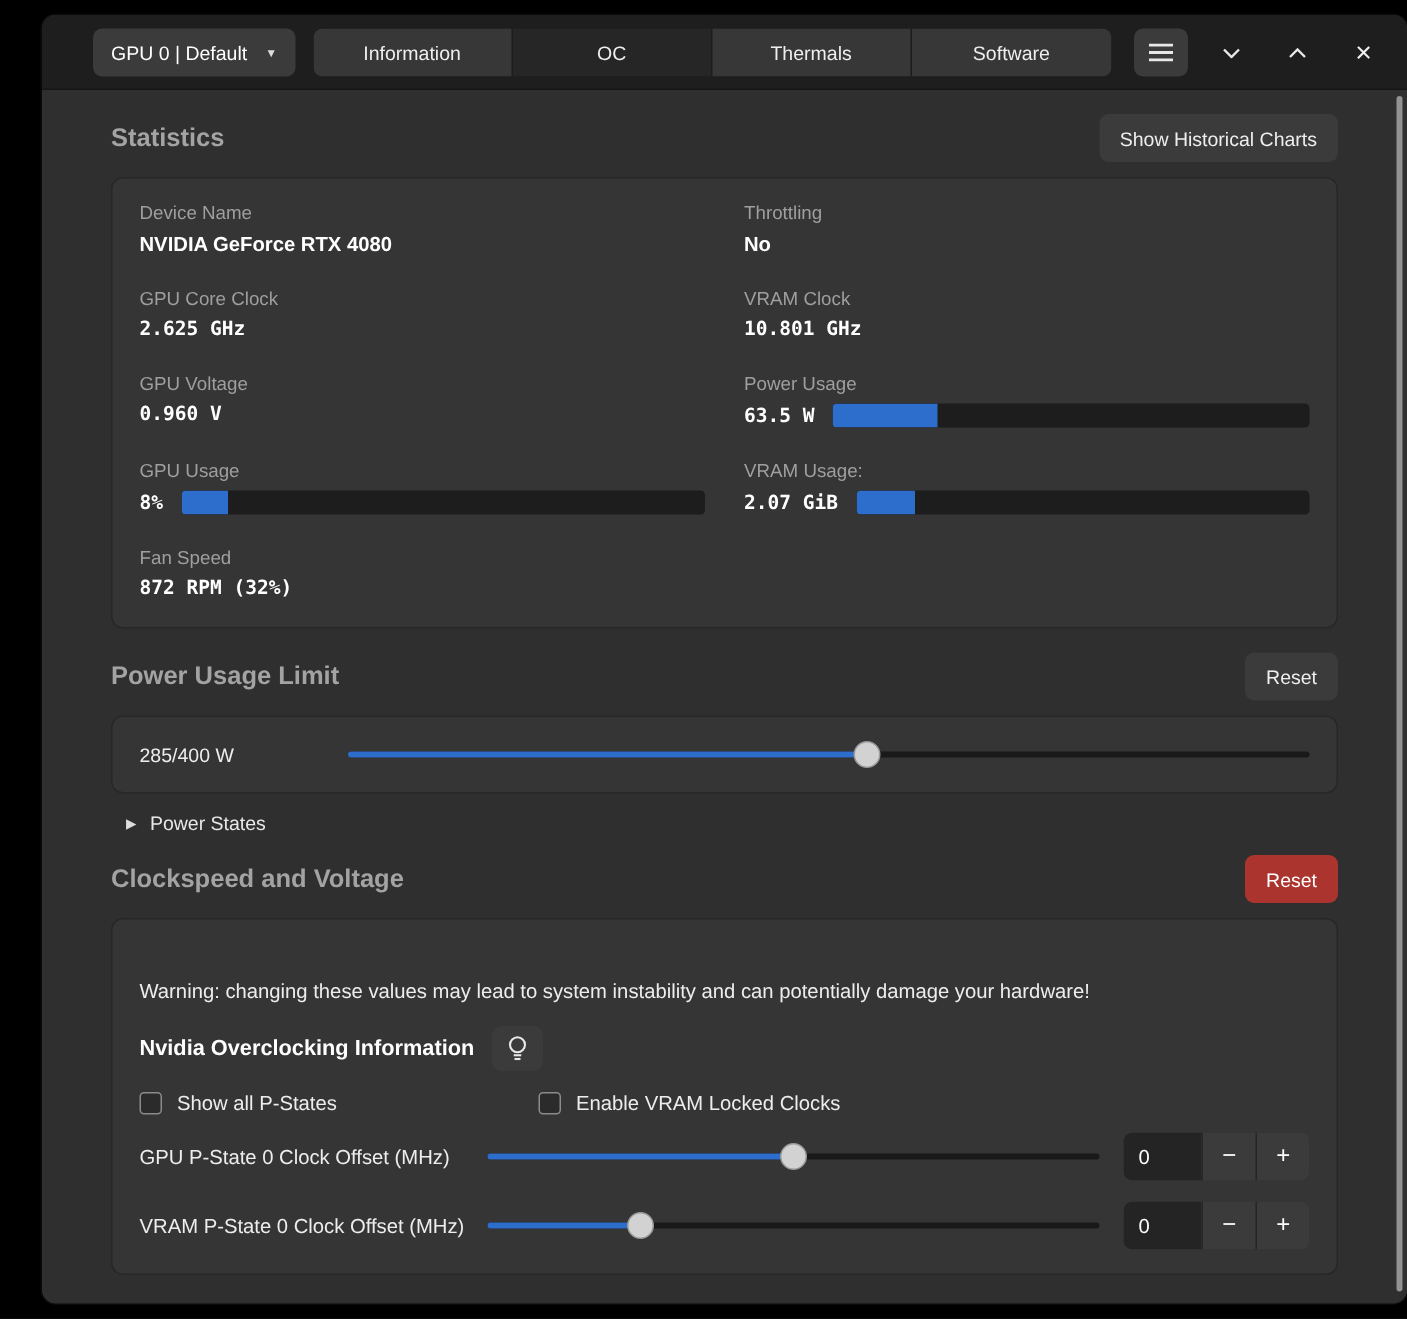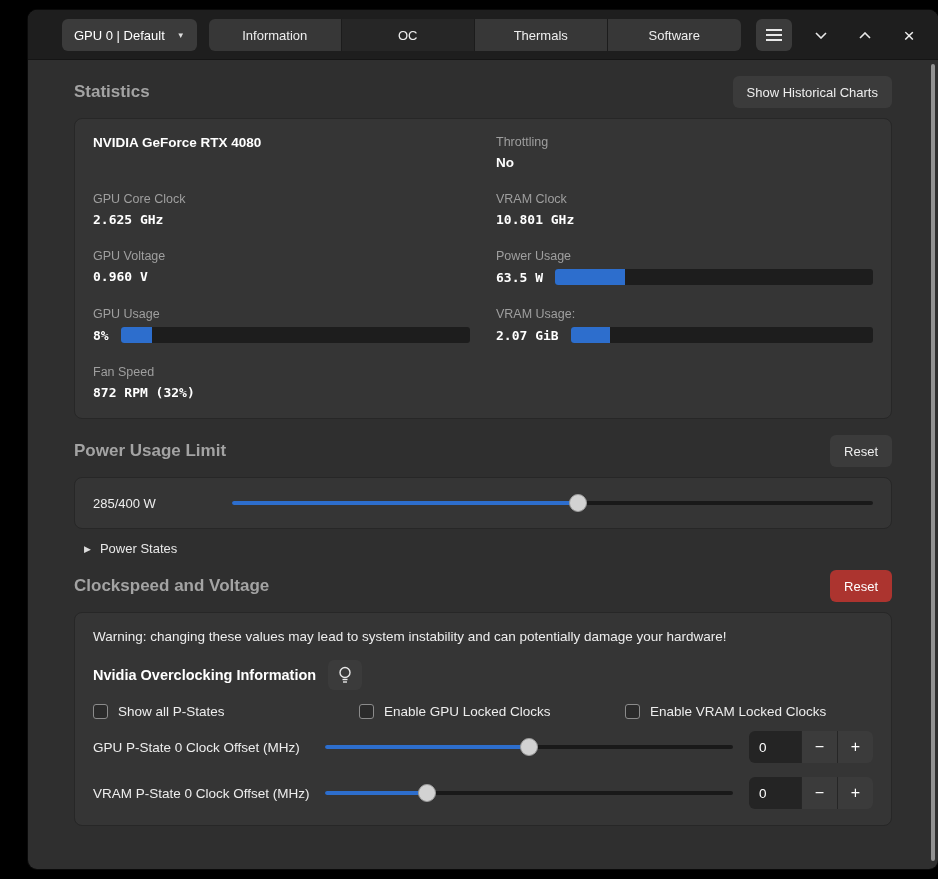--- a/index.html
+++ b/index.html
@@ -63,21 +63,21 @@
   .slider .thumb { position:absolute; top:15px; width:18px; height:18px; border-radius:50%;
                    background:#d2d2d2; border:1px solid #9a9a9a;
                    transform:translate(-50%,-50%); cursor:pointer; }
 
   .expander { display:flex; align-items:center; gap:9px; margin:12px 0 12px 10px;
               color:#e8e8e8; font-size:13px; cursor:pointer; }
   .expander .tri { font-size:9px; color:#ddd; }
 
   
   .clocks-card { padding:16px 18px 14px; }
-  .warning { color:#ededed; font-size:13.5px; }
+  .warning { color:#ededed; font-size:13.5px;margin-top:24px; }
   .info-row { display:flex; align-items:center; gap:12px; margin-top:16px; }
   .info-row h3 { font-size:14.5px; font-weight:bold; color:#fff; }
   .bulb-btn { width:34px; height:30px; background:#3b3b3b; border:none; border-radius:6px;
               display:flex; align-items:center; justify-content:center; cursor:pointer; }
   .check-row { display:grid; grid-template-columns:266px 266px 1fr; margin-top:14px; }
   .check { display:flex; align-items:center; gap:10px; font-size:13.5px; color:#ededed;
            cursor:pointer; }
   .checkbox { width:15px; height:15px; border:1px solid #8b8b8b; border-radius:3px;
               background:#2b2b2b; flex:none; }
   .slider-row { display:flex; align-items:center; margin-top:10px; height:36px; }
@@ -134,20 +134,21 @@
 
   <div class="content">
 
     <div class="section-header">
       <h2>Statistics</h2>
       <button class="btn">Show Historical Charts</button>
     </div>
 
     <div class="card stats-card">
       <div class="stat">
+        <div class="label">Device Name</div>
         <div class="value">NVIDIA GeForce RTX 4080</div>
       </div>
       <div class="stat">
         <div class="label">Throttling</div>
         <div class="value">No</div>
       </div>
       <div class="stat">
         <div class="label">GPU Core Clock</div>
         <div class="value mono">2.625 GHz</div>
       </div>
@@ -230,24 +231,20 @@
         </button>
       </div>
 
       <div class="check-row">
         <div class="check">
           <span class="checkbox"></span>
           <span>Show all P-States</span>
         </div>
         <div class="check">
           <span class="checkbox"></span>
-          <span>Enable GPU Locked Clocks</span>
-        </div>
-        <div class="check">
-          <span class="checkbox"></span>
           <span>Enable VRAM Locked Clocks</span>
         </div>
       </div>
 
       <div class="slider-row">
         <span class="lbl">GPU P-State 0 Clock Offset (MHz)</span>
         <div class="slider">
           <div class="track"></div>
           <div class="fill" style="width: 50%;"></div>
           <div class="thumb" style="left: 50%;"></div>

